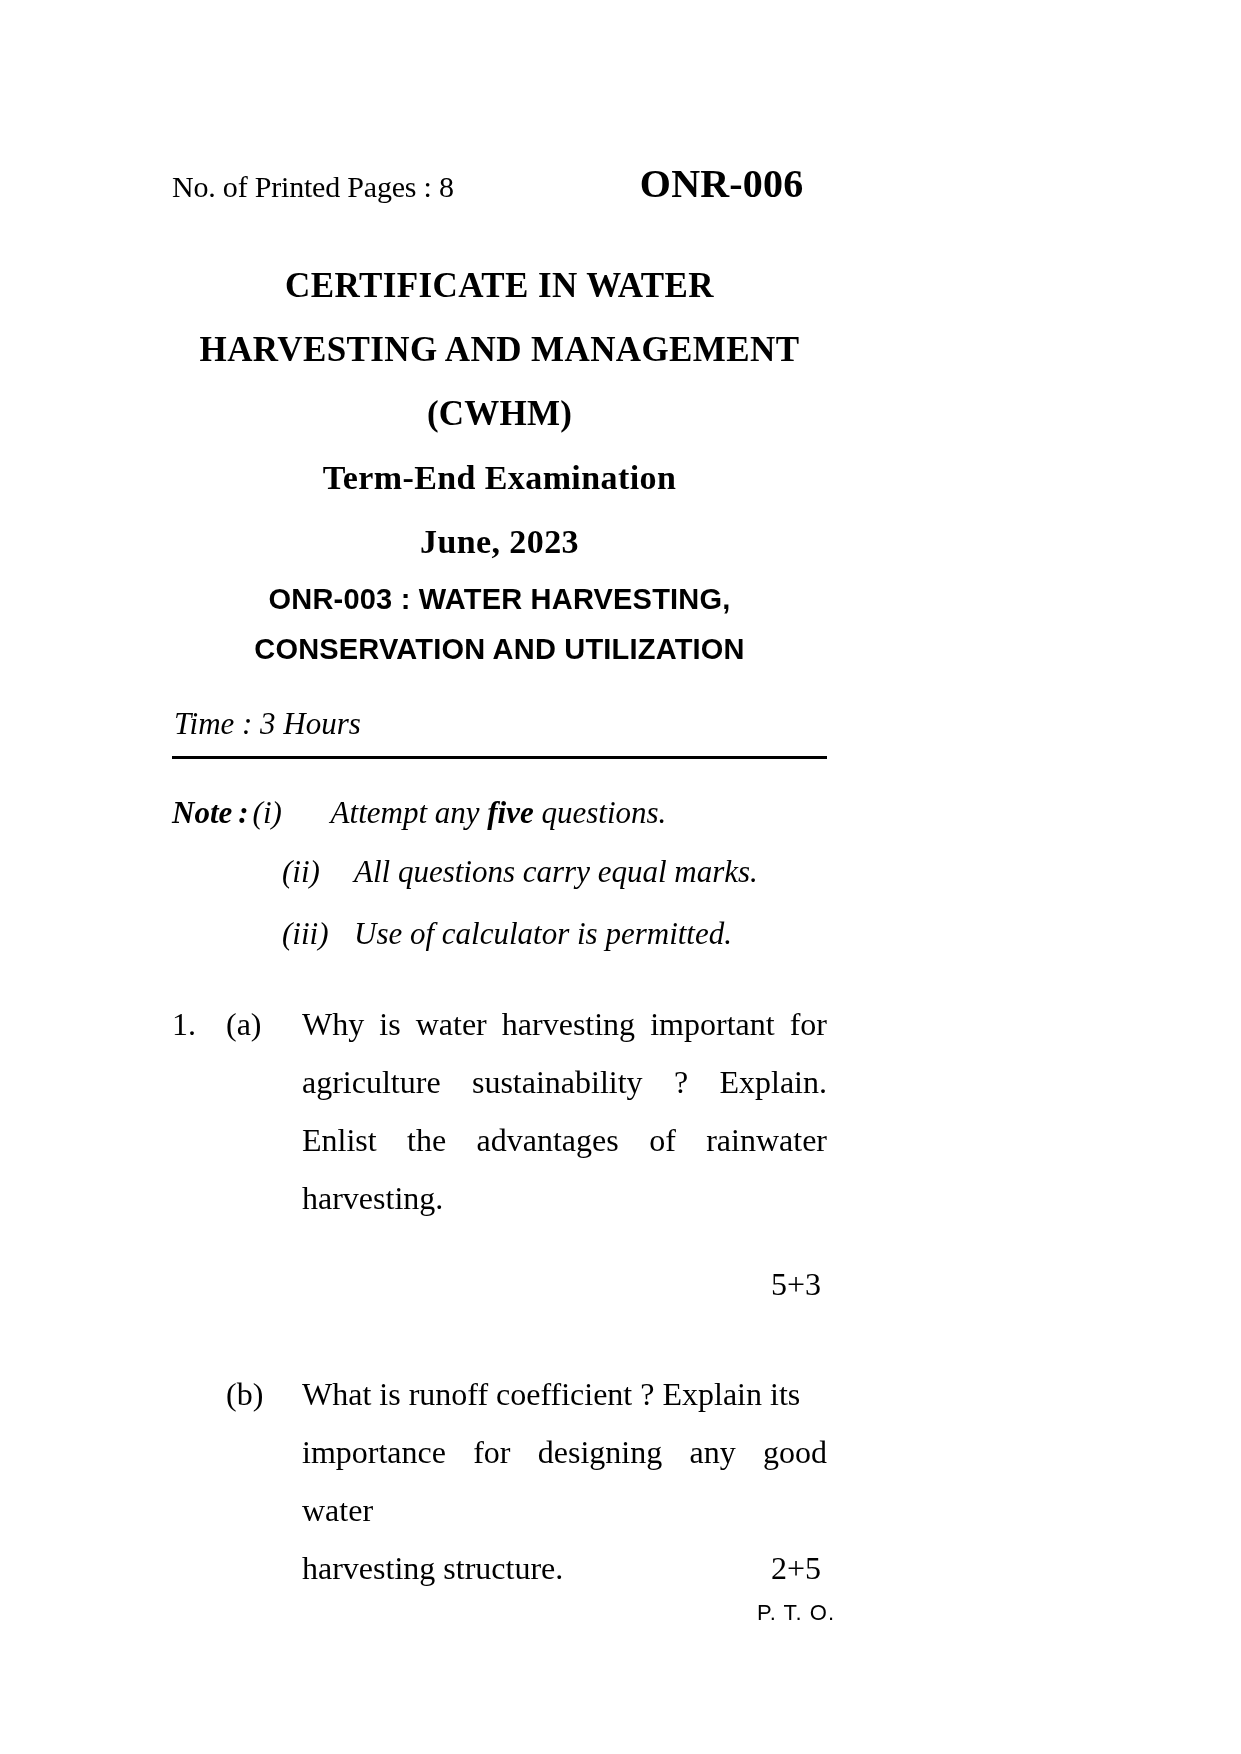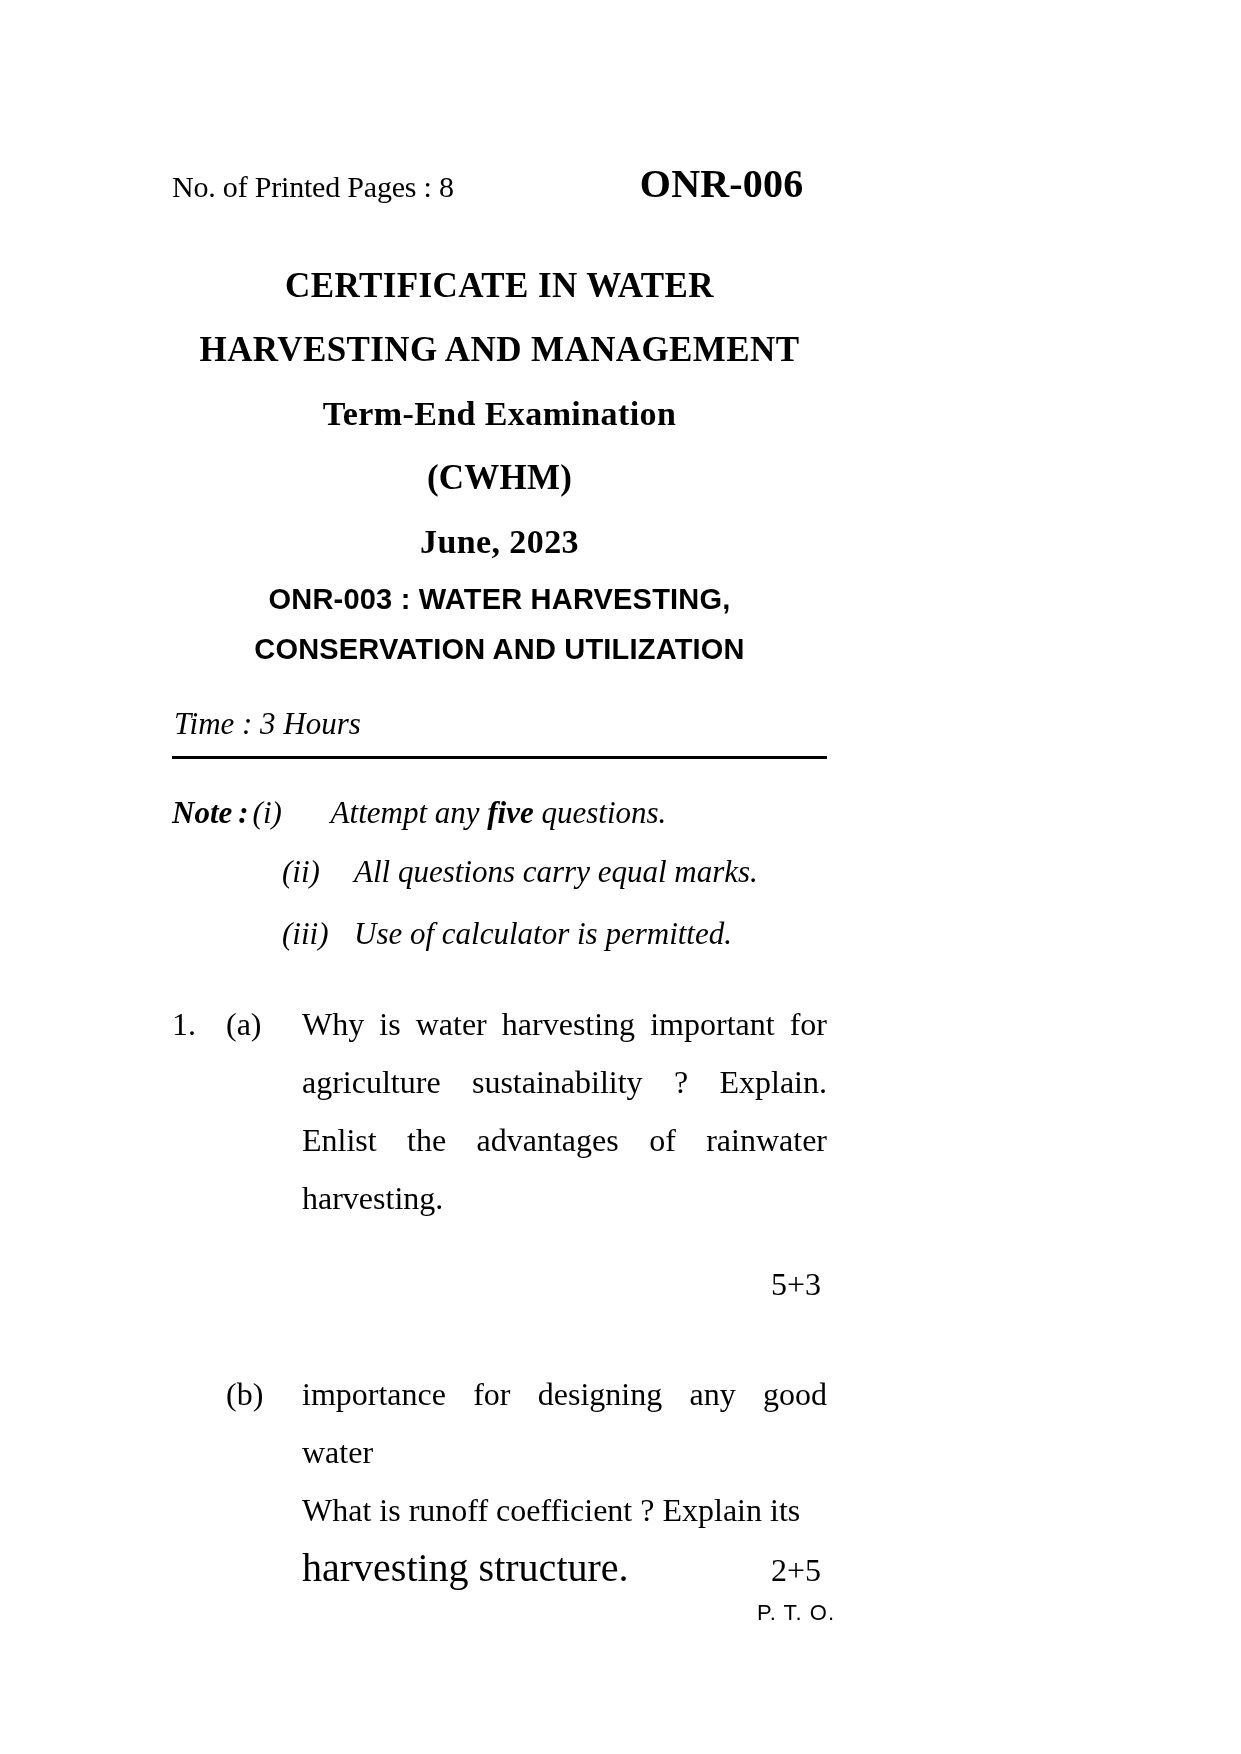--- a/index.html
+++ b/index.html
@@ -171,21 +171,21 @@
     padding-right: 6px;
   }
 
   
   .lastline-row {
     display: flex;
     align-items: baseline;
     justify-content: space-between;
   }
   .lastline-row .txt {
-    font-size: 40px;
+    font-size: 32px;
     line-height: 58px;
   }
   .lastline-row .mk {
     font-size: 32px;
     line-height: 58px;
     padding-right: 6px;
   }
 
   .pto {
     position: absolute;
@@ -203,22 +203,22 @@
 <div class="page">
 
   <div class="header-row">
     <div class="printed-pages">No. of Printed Pages : 8</div>
     <div class="paper-code">ONR-006</div>
   </div>
 
   <div class="title-block">
     <div class="title-line">CERTIFICATE IN WATER</div>
     <div class="title-line">HARVESTING AND MANAGEMENT</div>
+    <div class="title-line cwhm">(CWHM)</div>
     <div class="title-line term">Term-End Examination</div>
-    <div class="title-line cwhm">(CWHM)</div>
     <div class="title-line month">June, 2023</div>
     <div class="subject-line">ONR-003 : WATER HARVESTING,</div>
     <div class="subject-line">CONSERVATION AND UTILIZATION</div>
   </div>
 
   <div class="time-marks">
     <div>Time : 3 Hours</div>
   </div>
   <hr class="rule">
 
@@ -252,22 +252,22 @@
         <div class="q-body">Why is water harvesting important for agriculture sustainability ? Explain. Enlist the advantages of rainwater harvesting.</div>
       </div>
       <div class="marks">5+3</div>
     </div>
 
     <div class="q-block second">
       <div class="q-row">
         <div class="q-num"></div>
         <div class="q-letter">(b)</div>
         <div class="q-body">
+          <div class="q-line-justify" style="text-align:justify;">What is runoff coefficient ? Explain its</div>
           <div class="q-line-justify" style="text-align:justify;">importance for designing any good water</div>
-          <div class="q-line-justify" style="text-align:justify;">What is runoff coefficient ? Explain its</div>
           <div class="lastline-row">
             <span class="txt">harvesting structure.</span>
             <span class="mk">2+5</span>
           </div>
         </div>
       </div>
     </div>
 
   </div>
 

